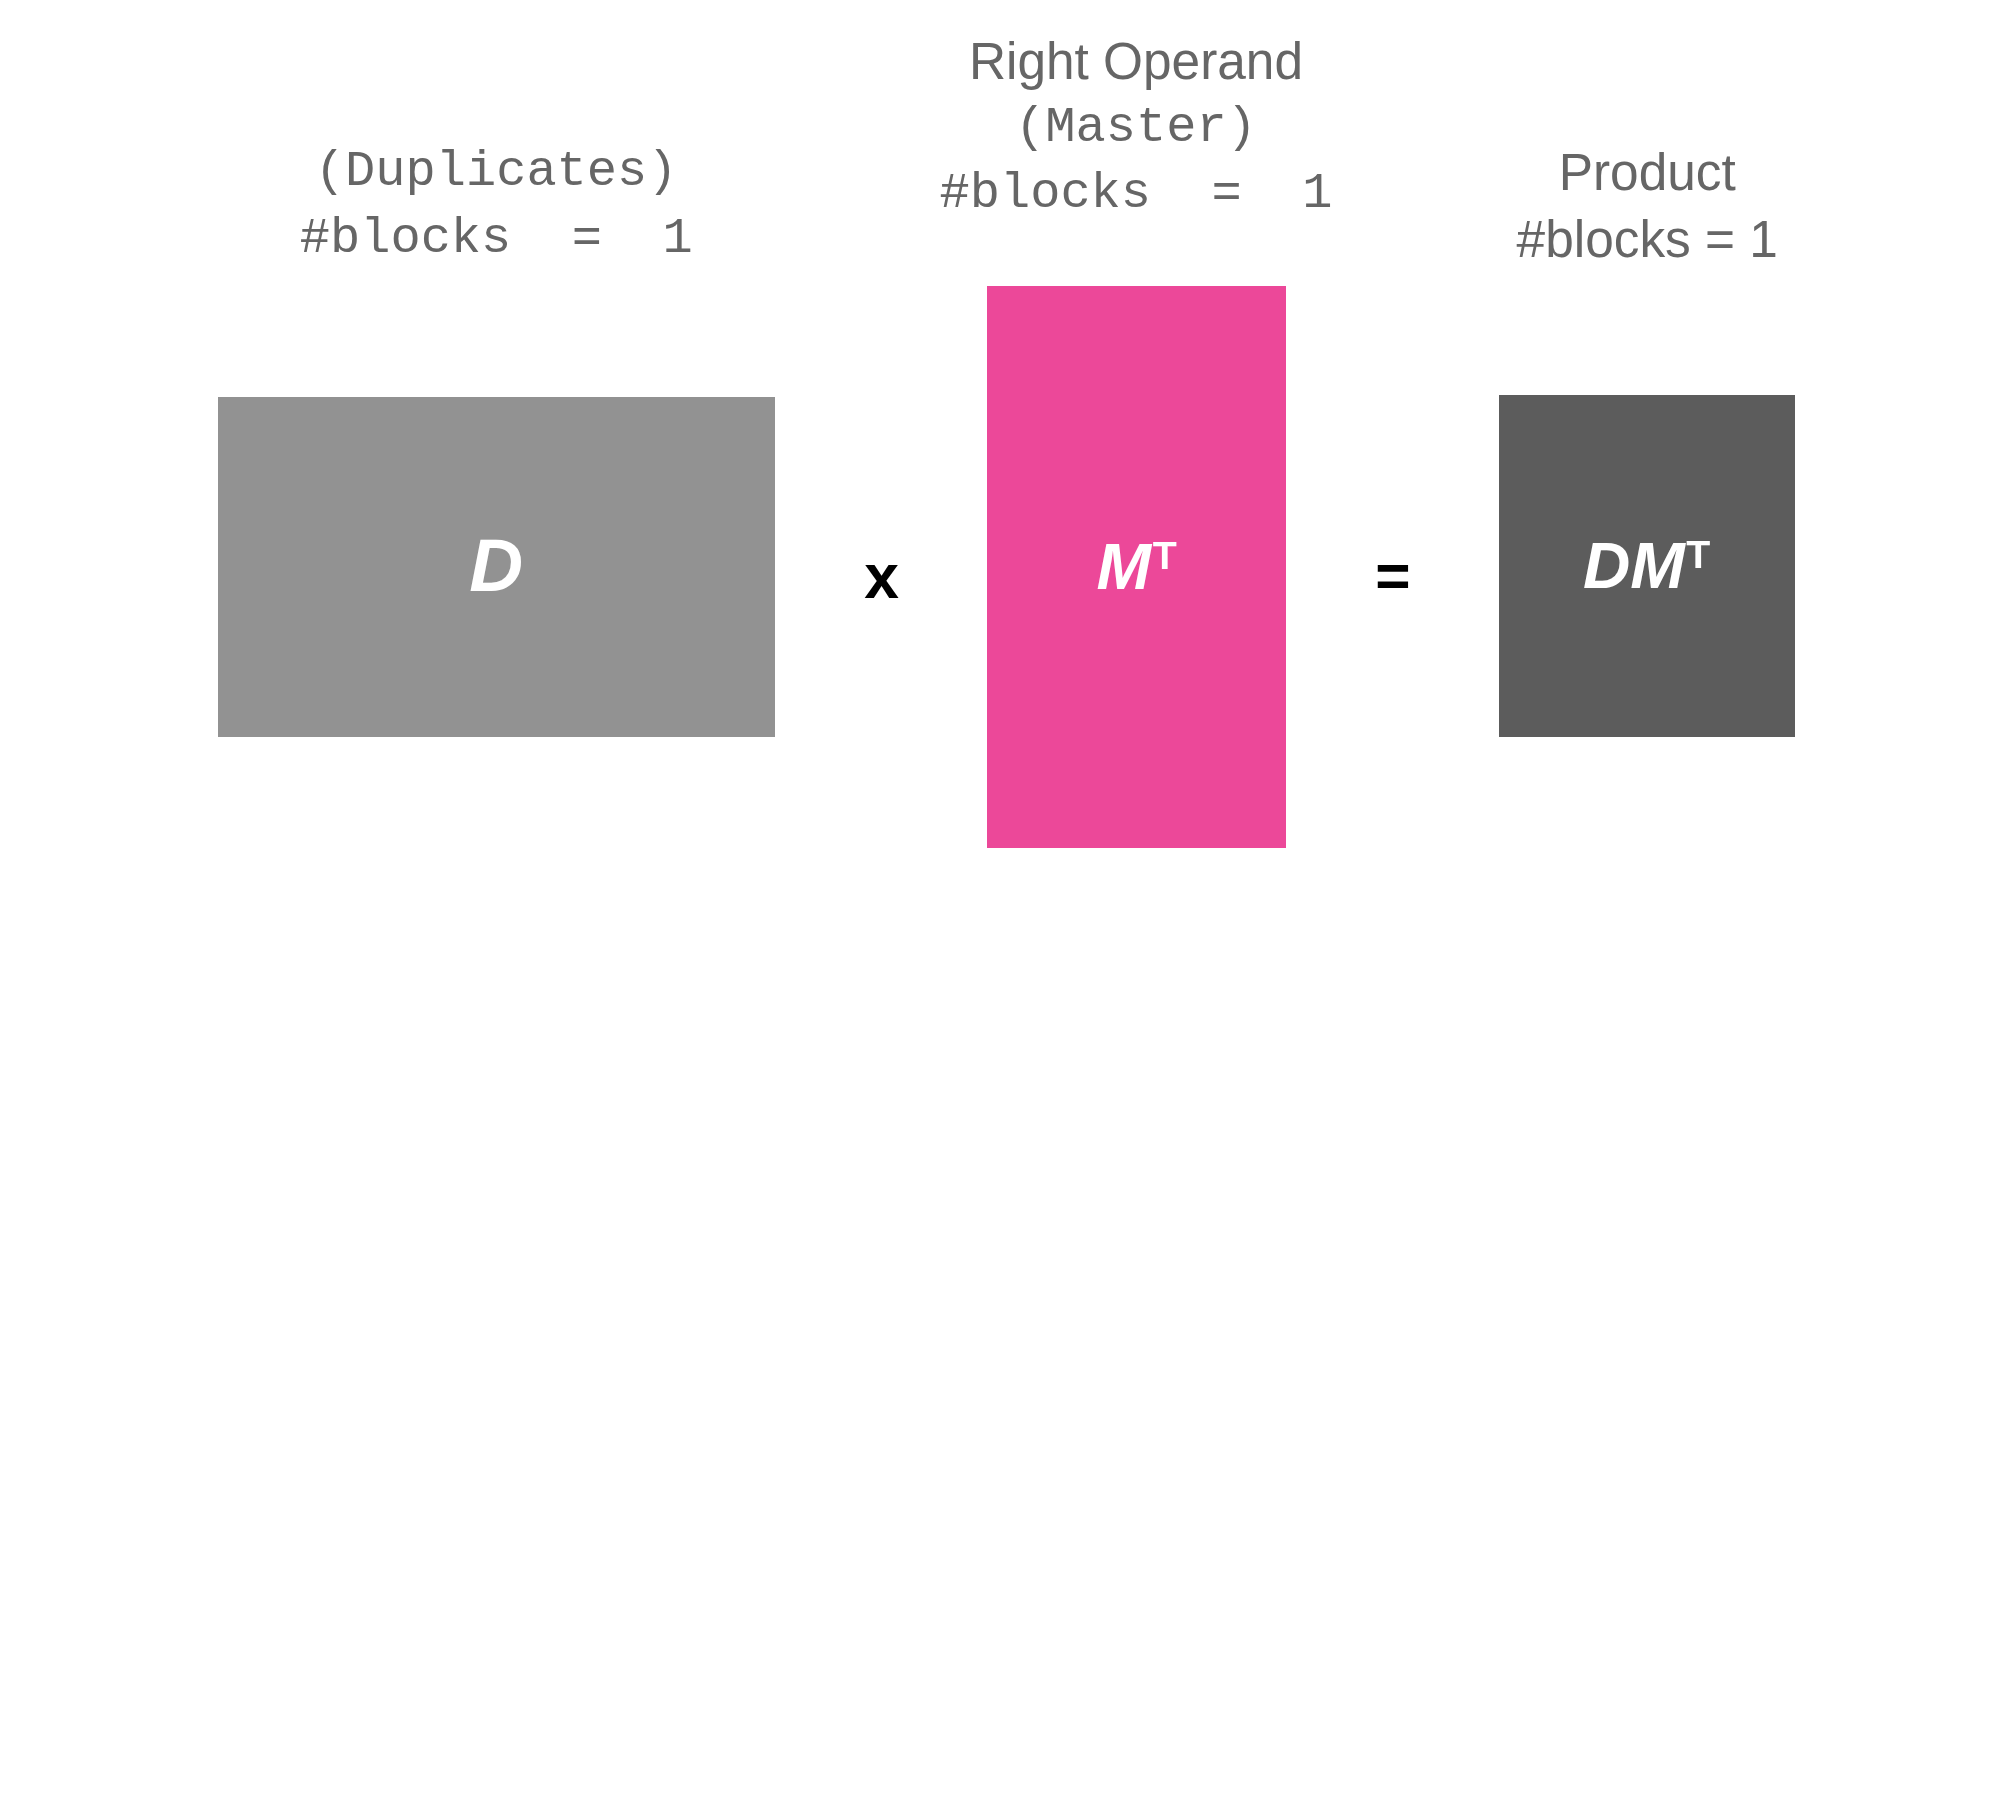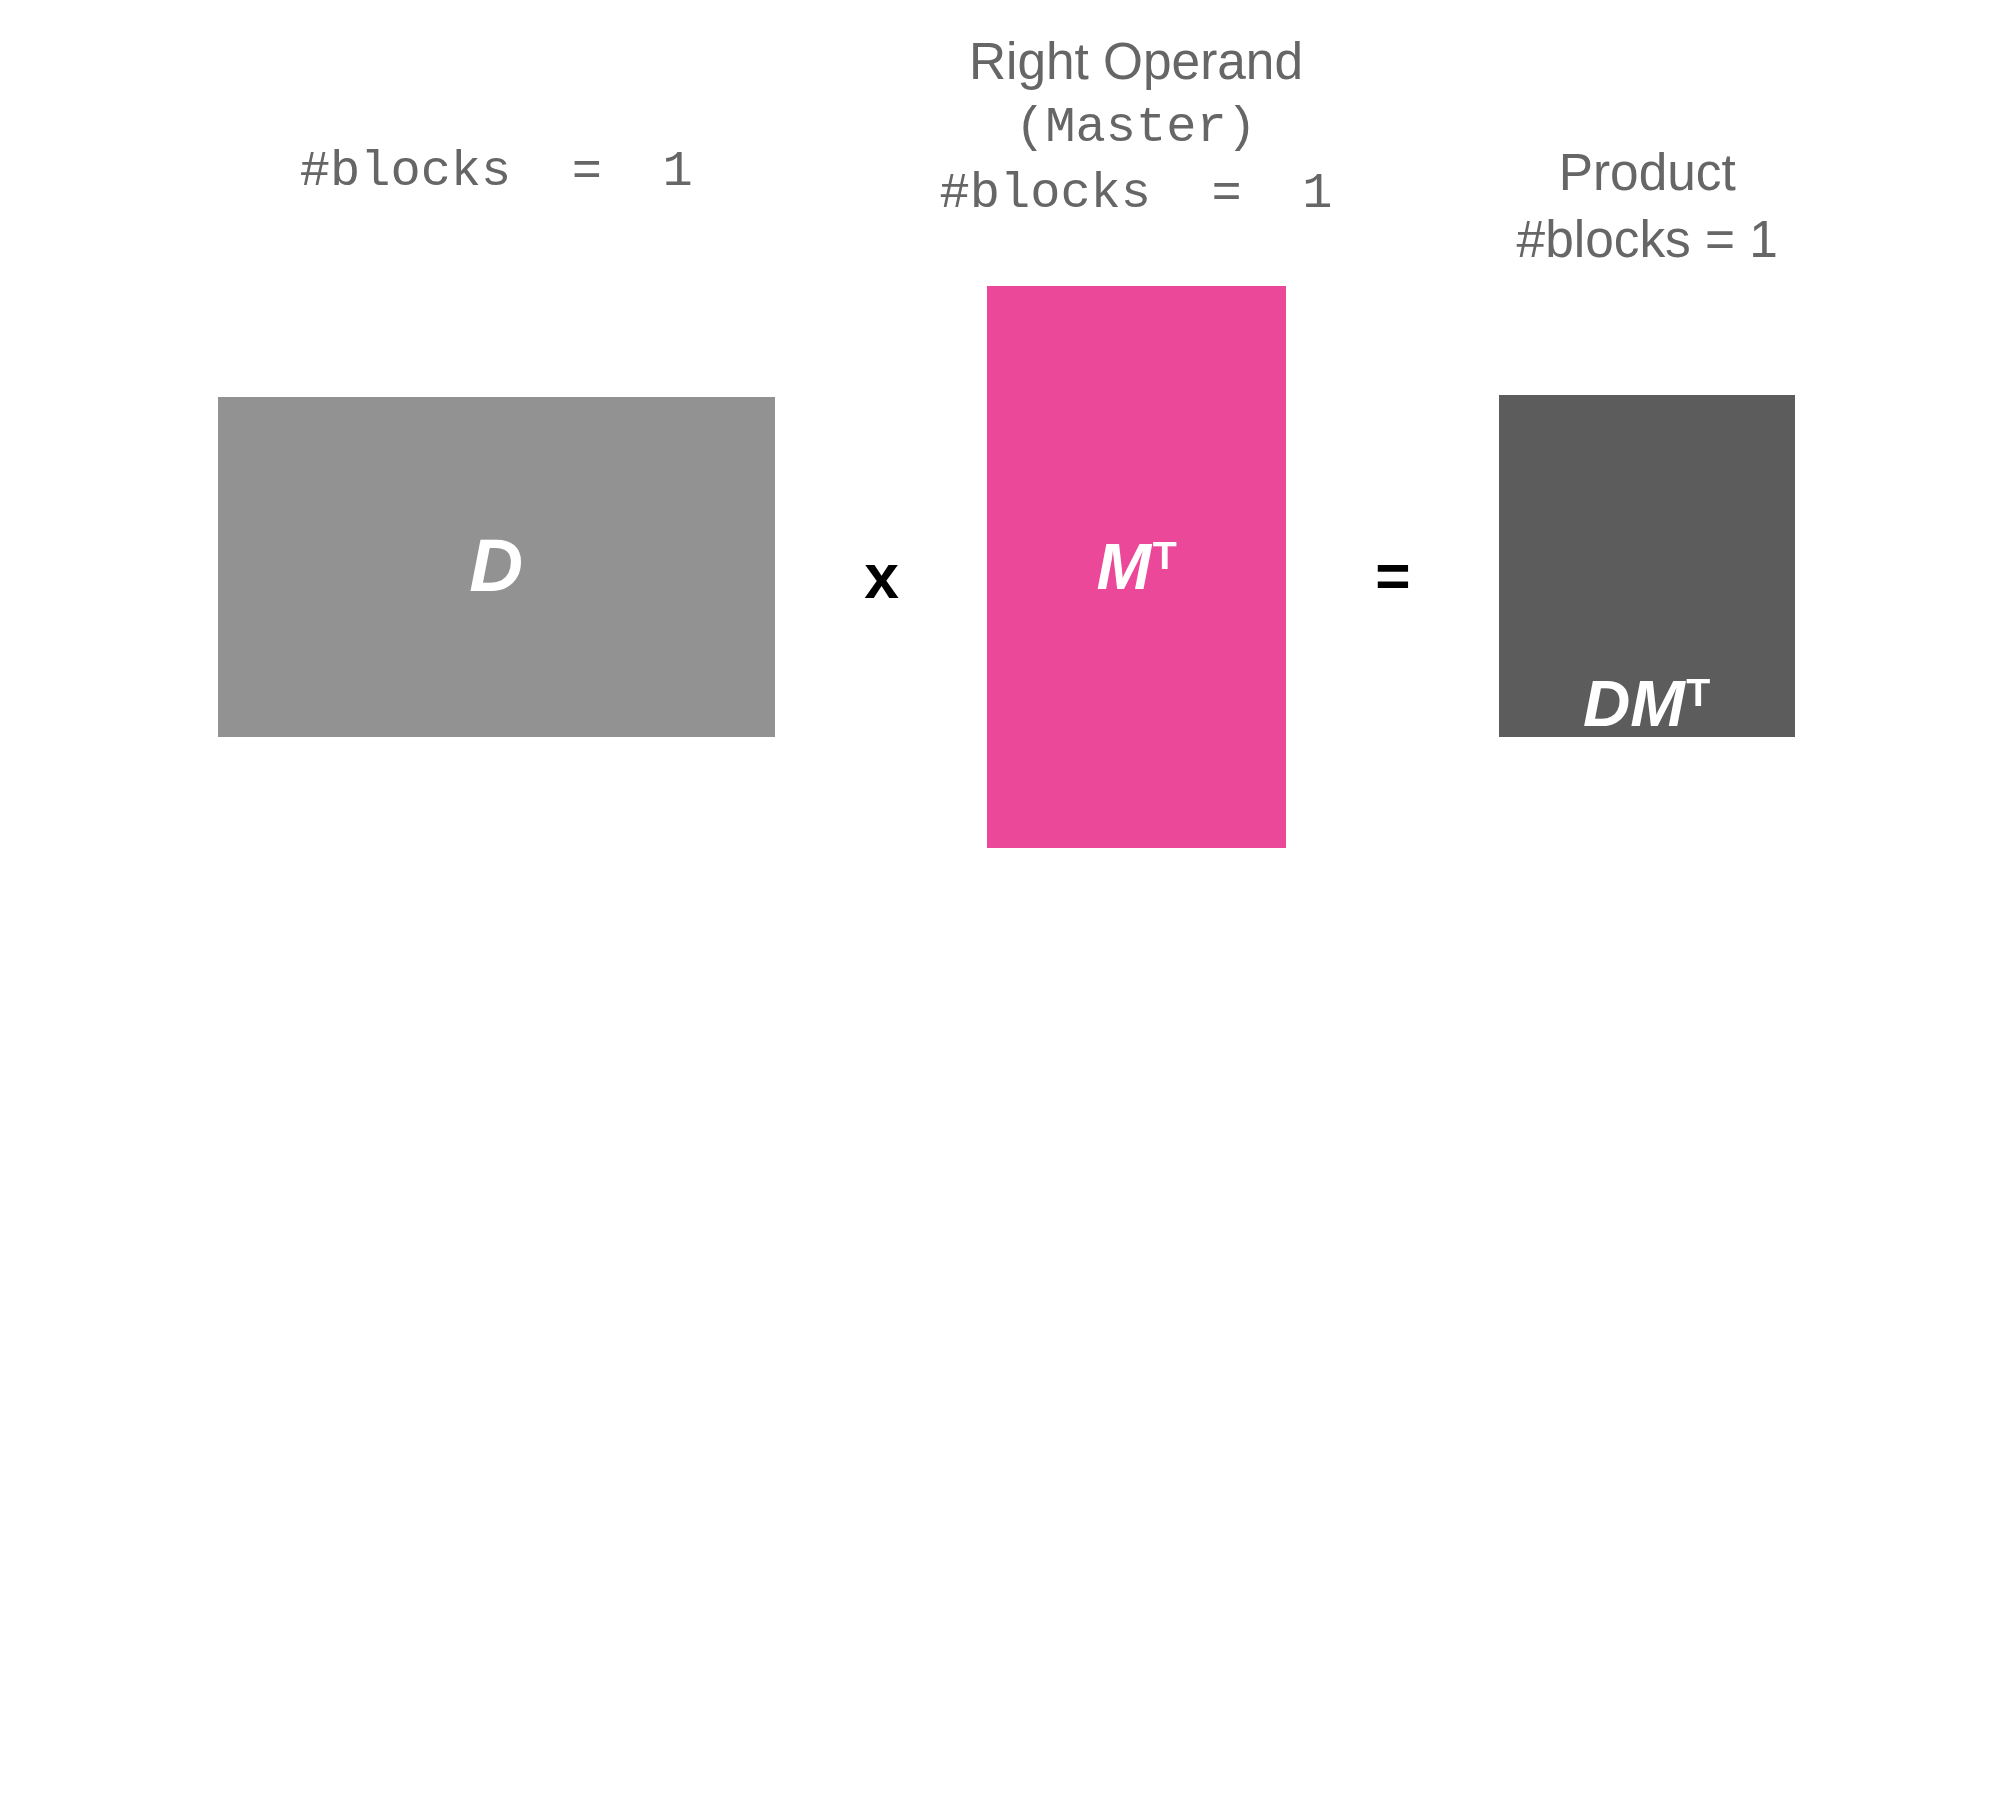--- a/index.html
+++ b/index.html
@@ -53,21 +53,20 @@
   }
   .matrix-mid {
     left: 49vw; top: 14.1875vw;
     width: 14.8125vw; height: 27.875vw;
     background: #ec4899;
   }
   .matrix-right {
     left: 74.375vw; top: 19.625vw;
     width: 14.6875vw; height: 16.9375vw;
     background: #5c5c5c;
-    align-items: flex-end;
   }
   .matrix-label {
     color: #ffffff;
     font-weight: bold;
     font-style: italic;
     font-family: "Liberation Sans", sans-serif;
     font-size: 3.25vw;
     line-height: 1;
   }
   .matrix-label.big {
@@ -91,20 +90,21 @@
   }
   .op-x { left: 43.75vw; top: 28.6vw; font-size: 3.1vw; }
   .op-eq { left: 69.125vw; top: 28.6vw; font-size: 3vw; font-weight: 900; }
 </style>
 </head>
 <body>
 
 <div class="stage">
 
   <div class="heading heading-left">
+    <div class="line h-mono">(Duplicates)</div>
     <div class="line h-mono">#blocks  =  1</div>
   </div>
 
   <div class="heading heading-mid">
     <div class="line h-sans">Right Operand</div>
     <div class="line h-mono">(Master)</div>
     <div class="line h-mono">#blocks  =  1</div>
   </div>
 
   <div class="heading heading-right">

